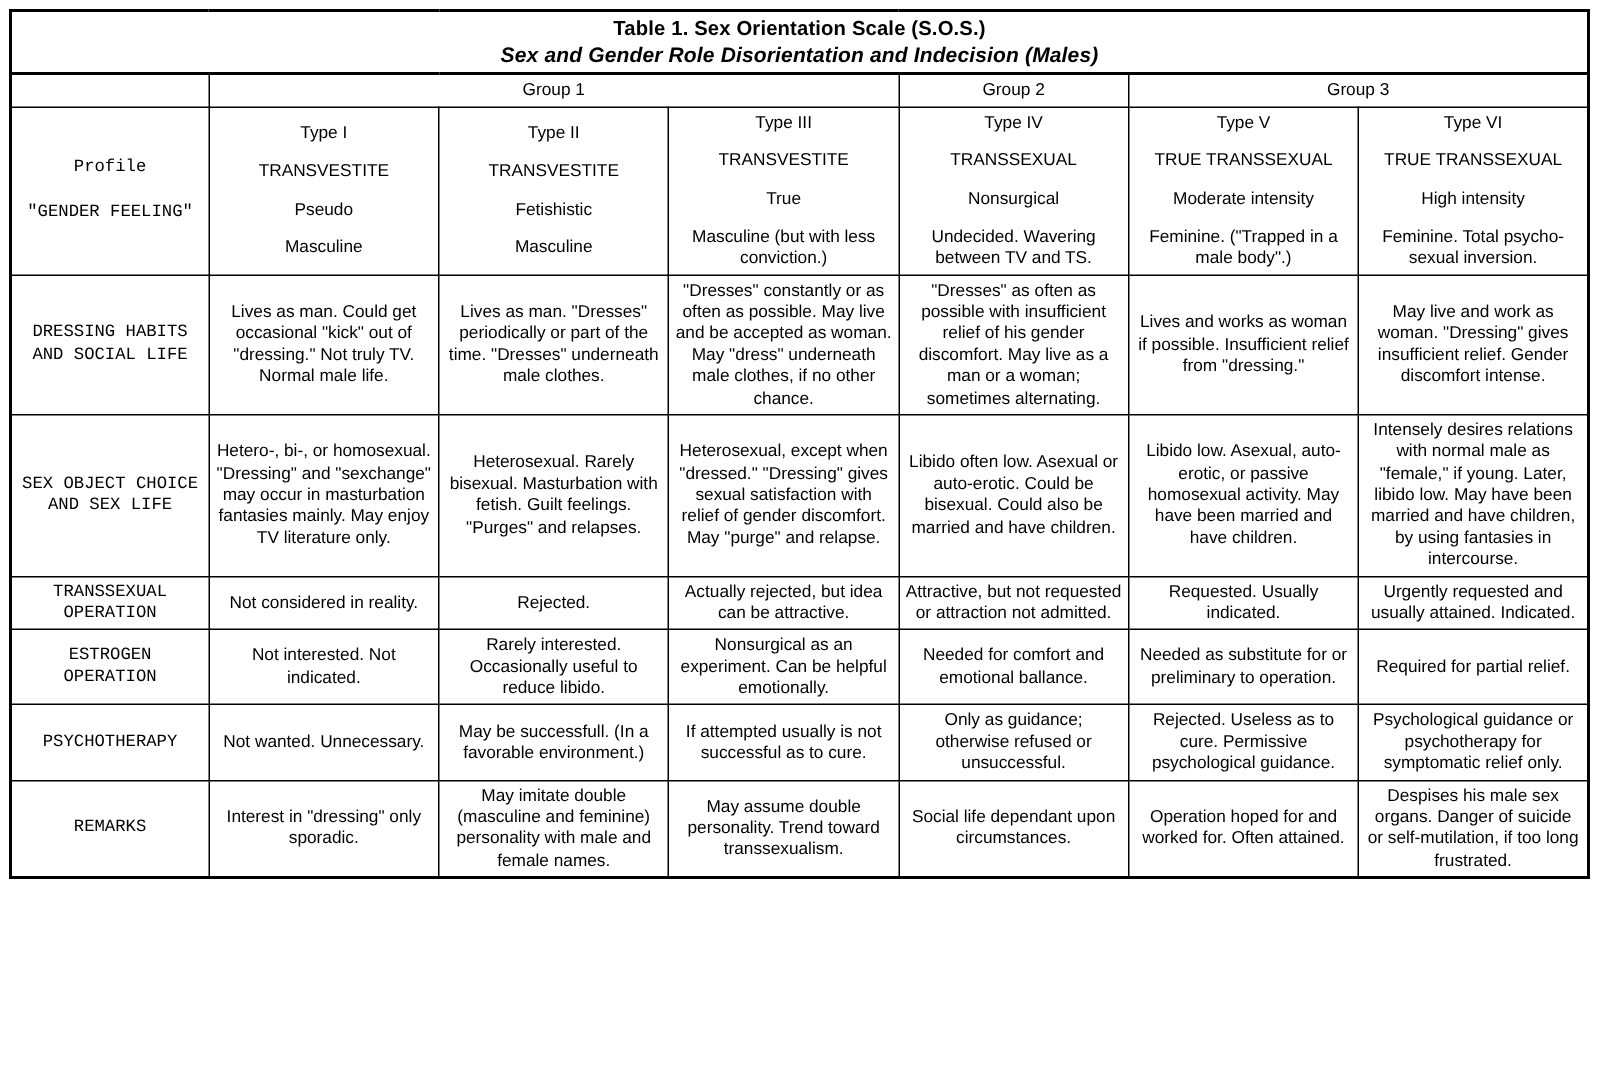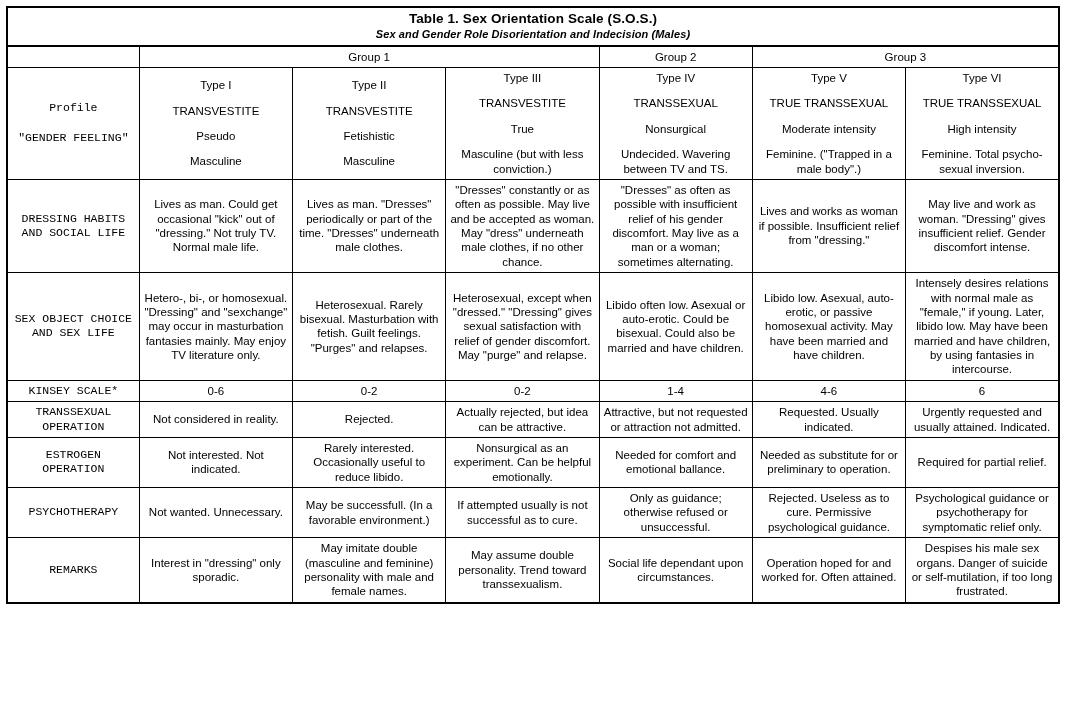--- a/index.html
+++ b/index.html
@@ -40,21 +40,21 @@
     padding: 6px 4px 7px 4px;
   }
   .title-line1 {
     font-weight: bold;
     font-size: 13.5px;
     letter-spacing: 0.1px;
   }
   .title-line2 {
     font-weight: bold;
     font-style: italic;
-    font-size: 11px;
+    font-size: 14px;
     letter-spacing: 0.1px;
   }
   .group-row td {
     font-size: 12.5px;
     padding: 5px 4px 6px 4px;
   }
   .rowlabel {
     font-size: 11.5px;
     text-align: center;
     font-family: Liberation Mono, monospace;
@@ -185,29 +185,20 @@
       <tr>
         <td class="rowlabel body-cell">SEX OBJECT CHOICE AND SEX LIFE</td>
         <td class="body-cell">Hetero-, bi-, or homosexual. "Dressing" and "sexchange" may occur in masturbation fantasies mainly. May enjoy TV literature only.</td>
         <td class="body-cell">Heterosexual. Rarely bisexual. Masturbation with fetish. Guilt feelings. "Purges" and relapses.</td>
         <td class="body-cell">Heterosexual, except when "dressed." "Dressing" gives sexual satisfaction with relief of gender discomfort. May "purge" and relapse.</td>
         <td class="body-cell">Libido often low. Asexual or auto-erotic. Could be bisexual. Could also be married and have children.</td>
         <td class="body-cell">Libido low. Asexual, auto-erotic, or passive homosexual activity. May have been married and have children.</td>
         <td class="body-cell">Intensely desires relations with normal male as "female," if young. Later, libido low. May have been married and have children, by using fantasies in intercourse.</td>
       </tr>
 
-      <tr class="kinsey">
-        <td class="rowlabel">KINSEY SCALE*</td>
-        <td>0-6</td>
-        <td>0-2</td>
-        <td>0-2</td>
-        <td>1-4</td>
-        <td>4-6</td>
-        <td>6</td>
-      </tr>
 
       <tr>
         <td class="rowlabel body-cell">TRANSSEXUAL OPERATION</td>
         <td class="body-cell">Not considered in reality.</td>
         <td class="body-cell">Rejected.</td>
         <td class="body-cell">Actually rejected, but idea can be attractive.</td>
         <td class="body-cell">Attractive, but not requested or attraction not admitted.</td>
         <td class="body-cell">Requested. Usually indicated.</td>
         <td class="body-cell">Urgently requested and usually attained. Indicated.</td>
       </tr>

